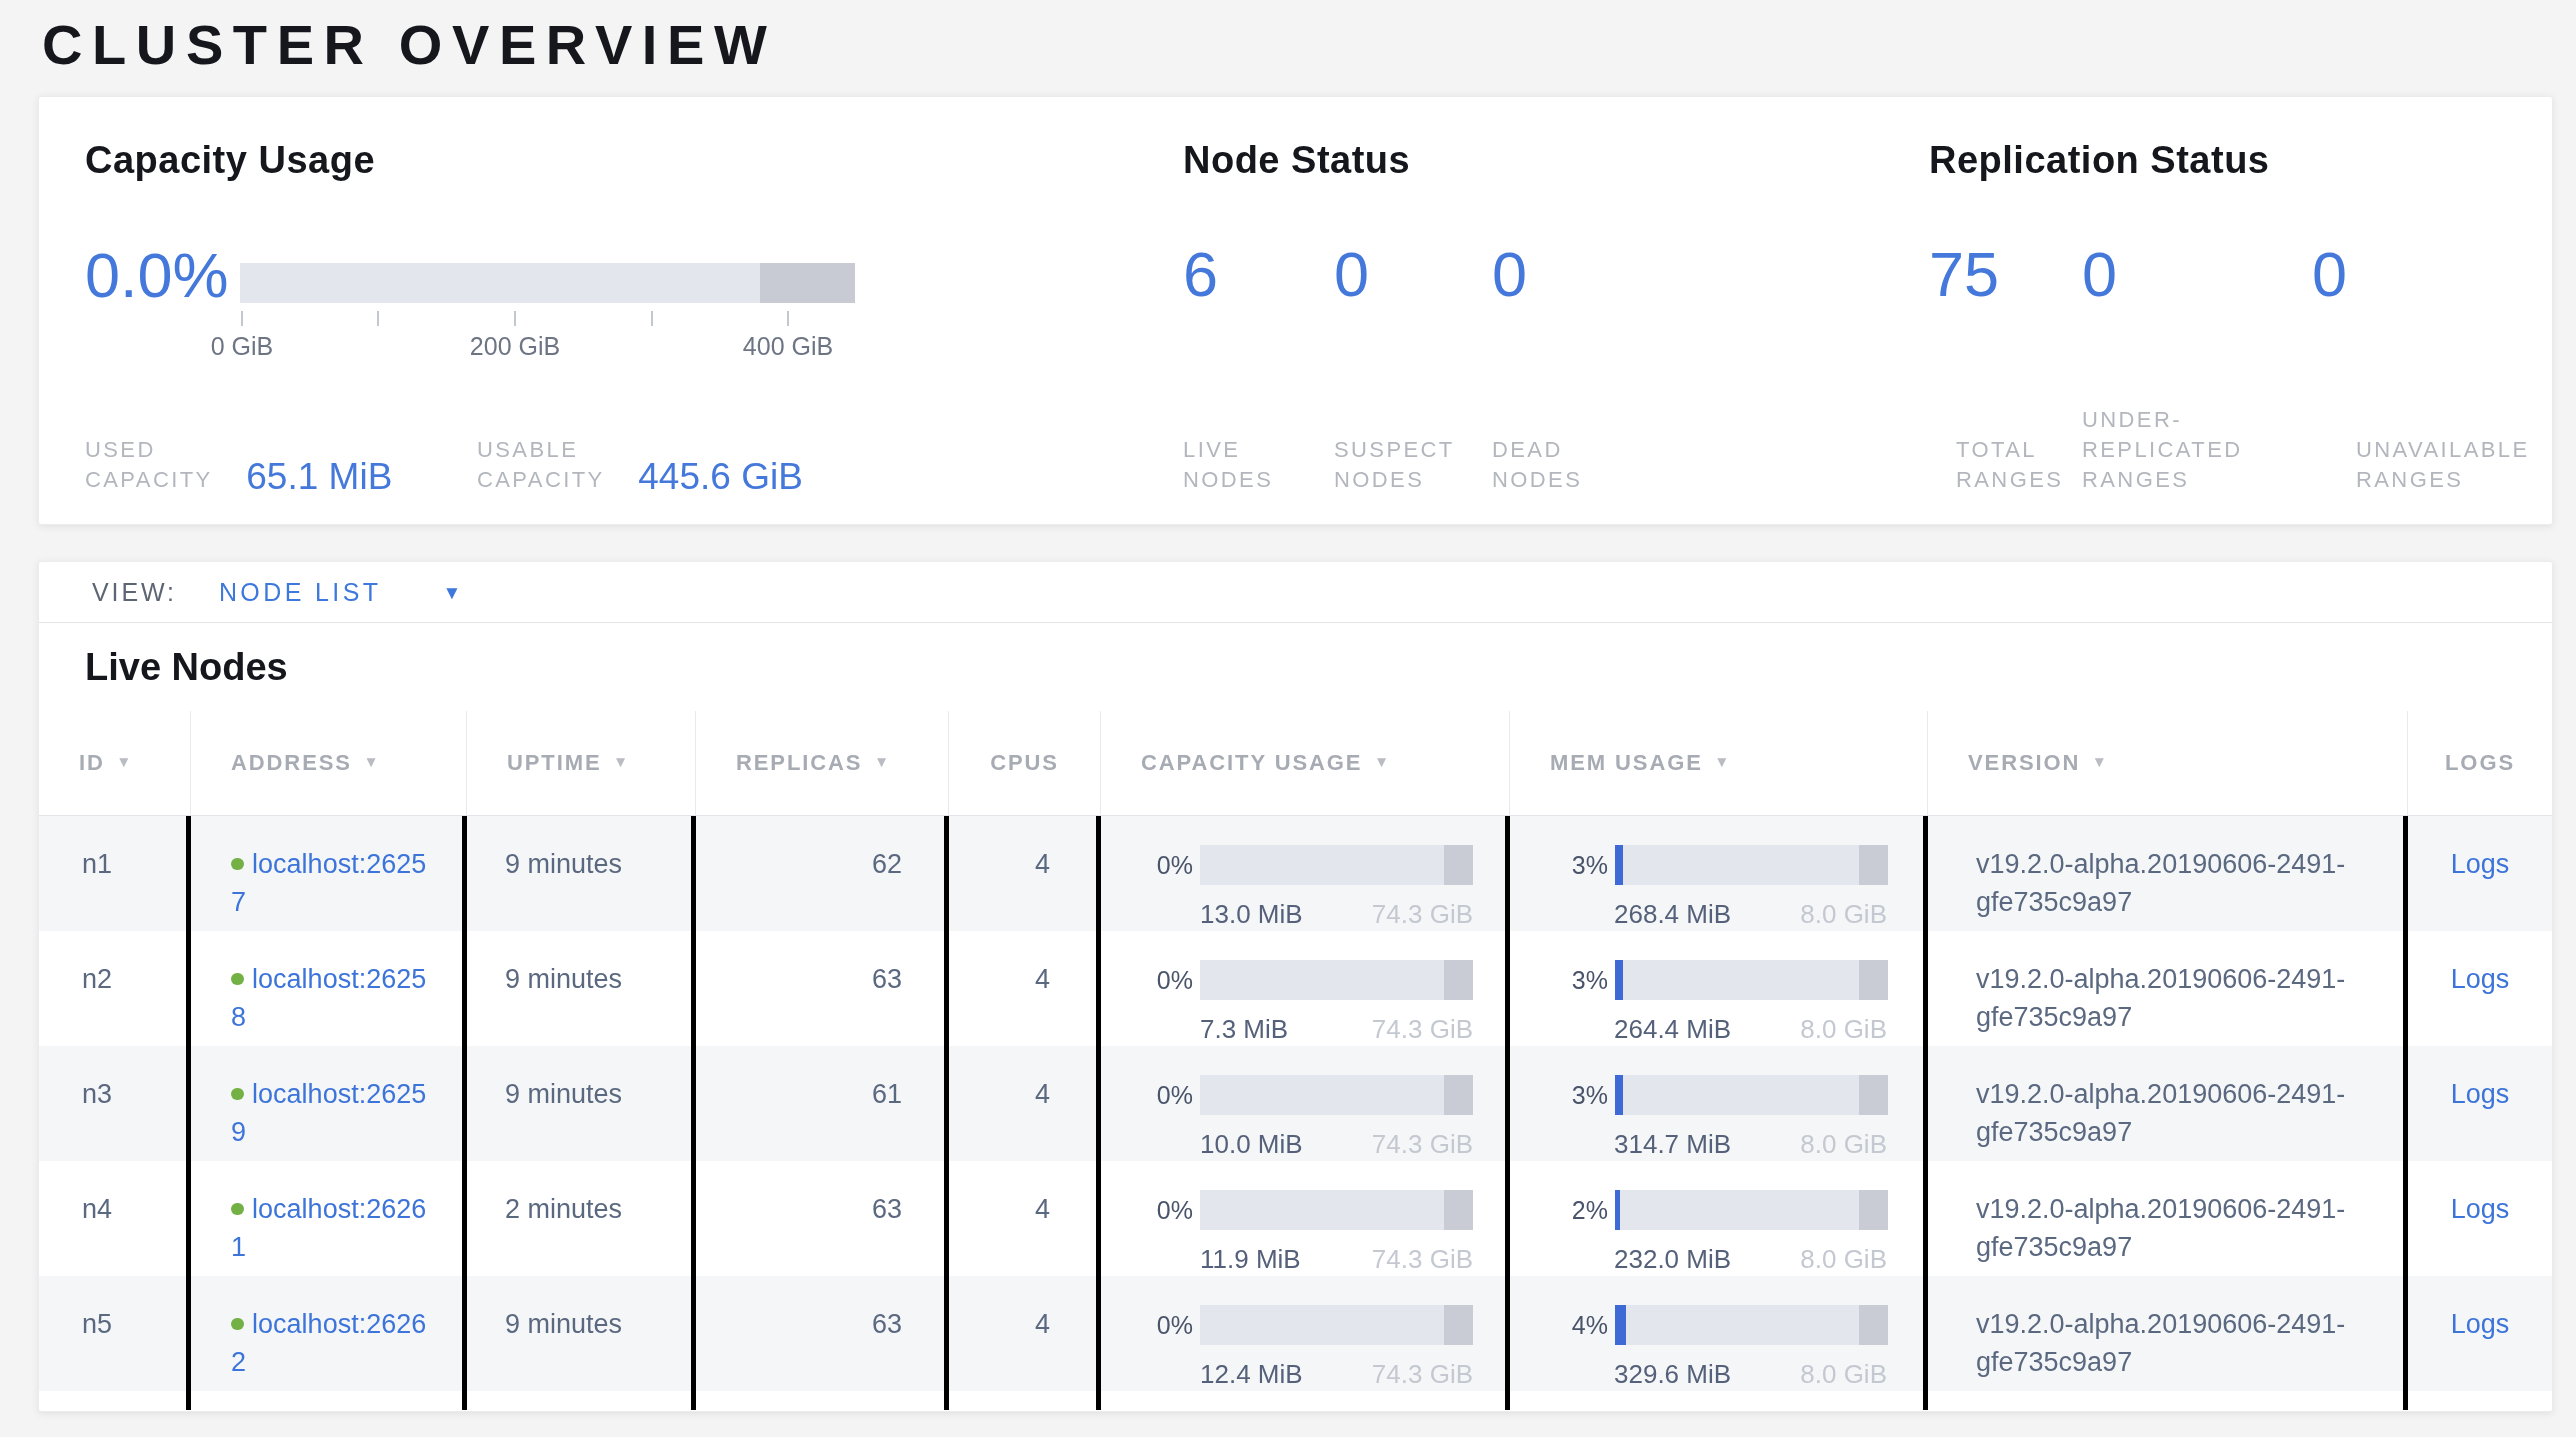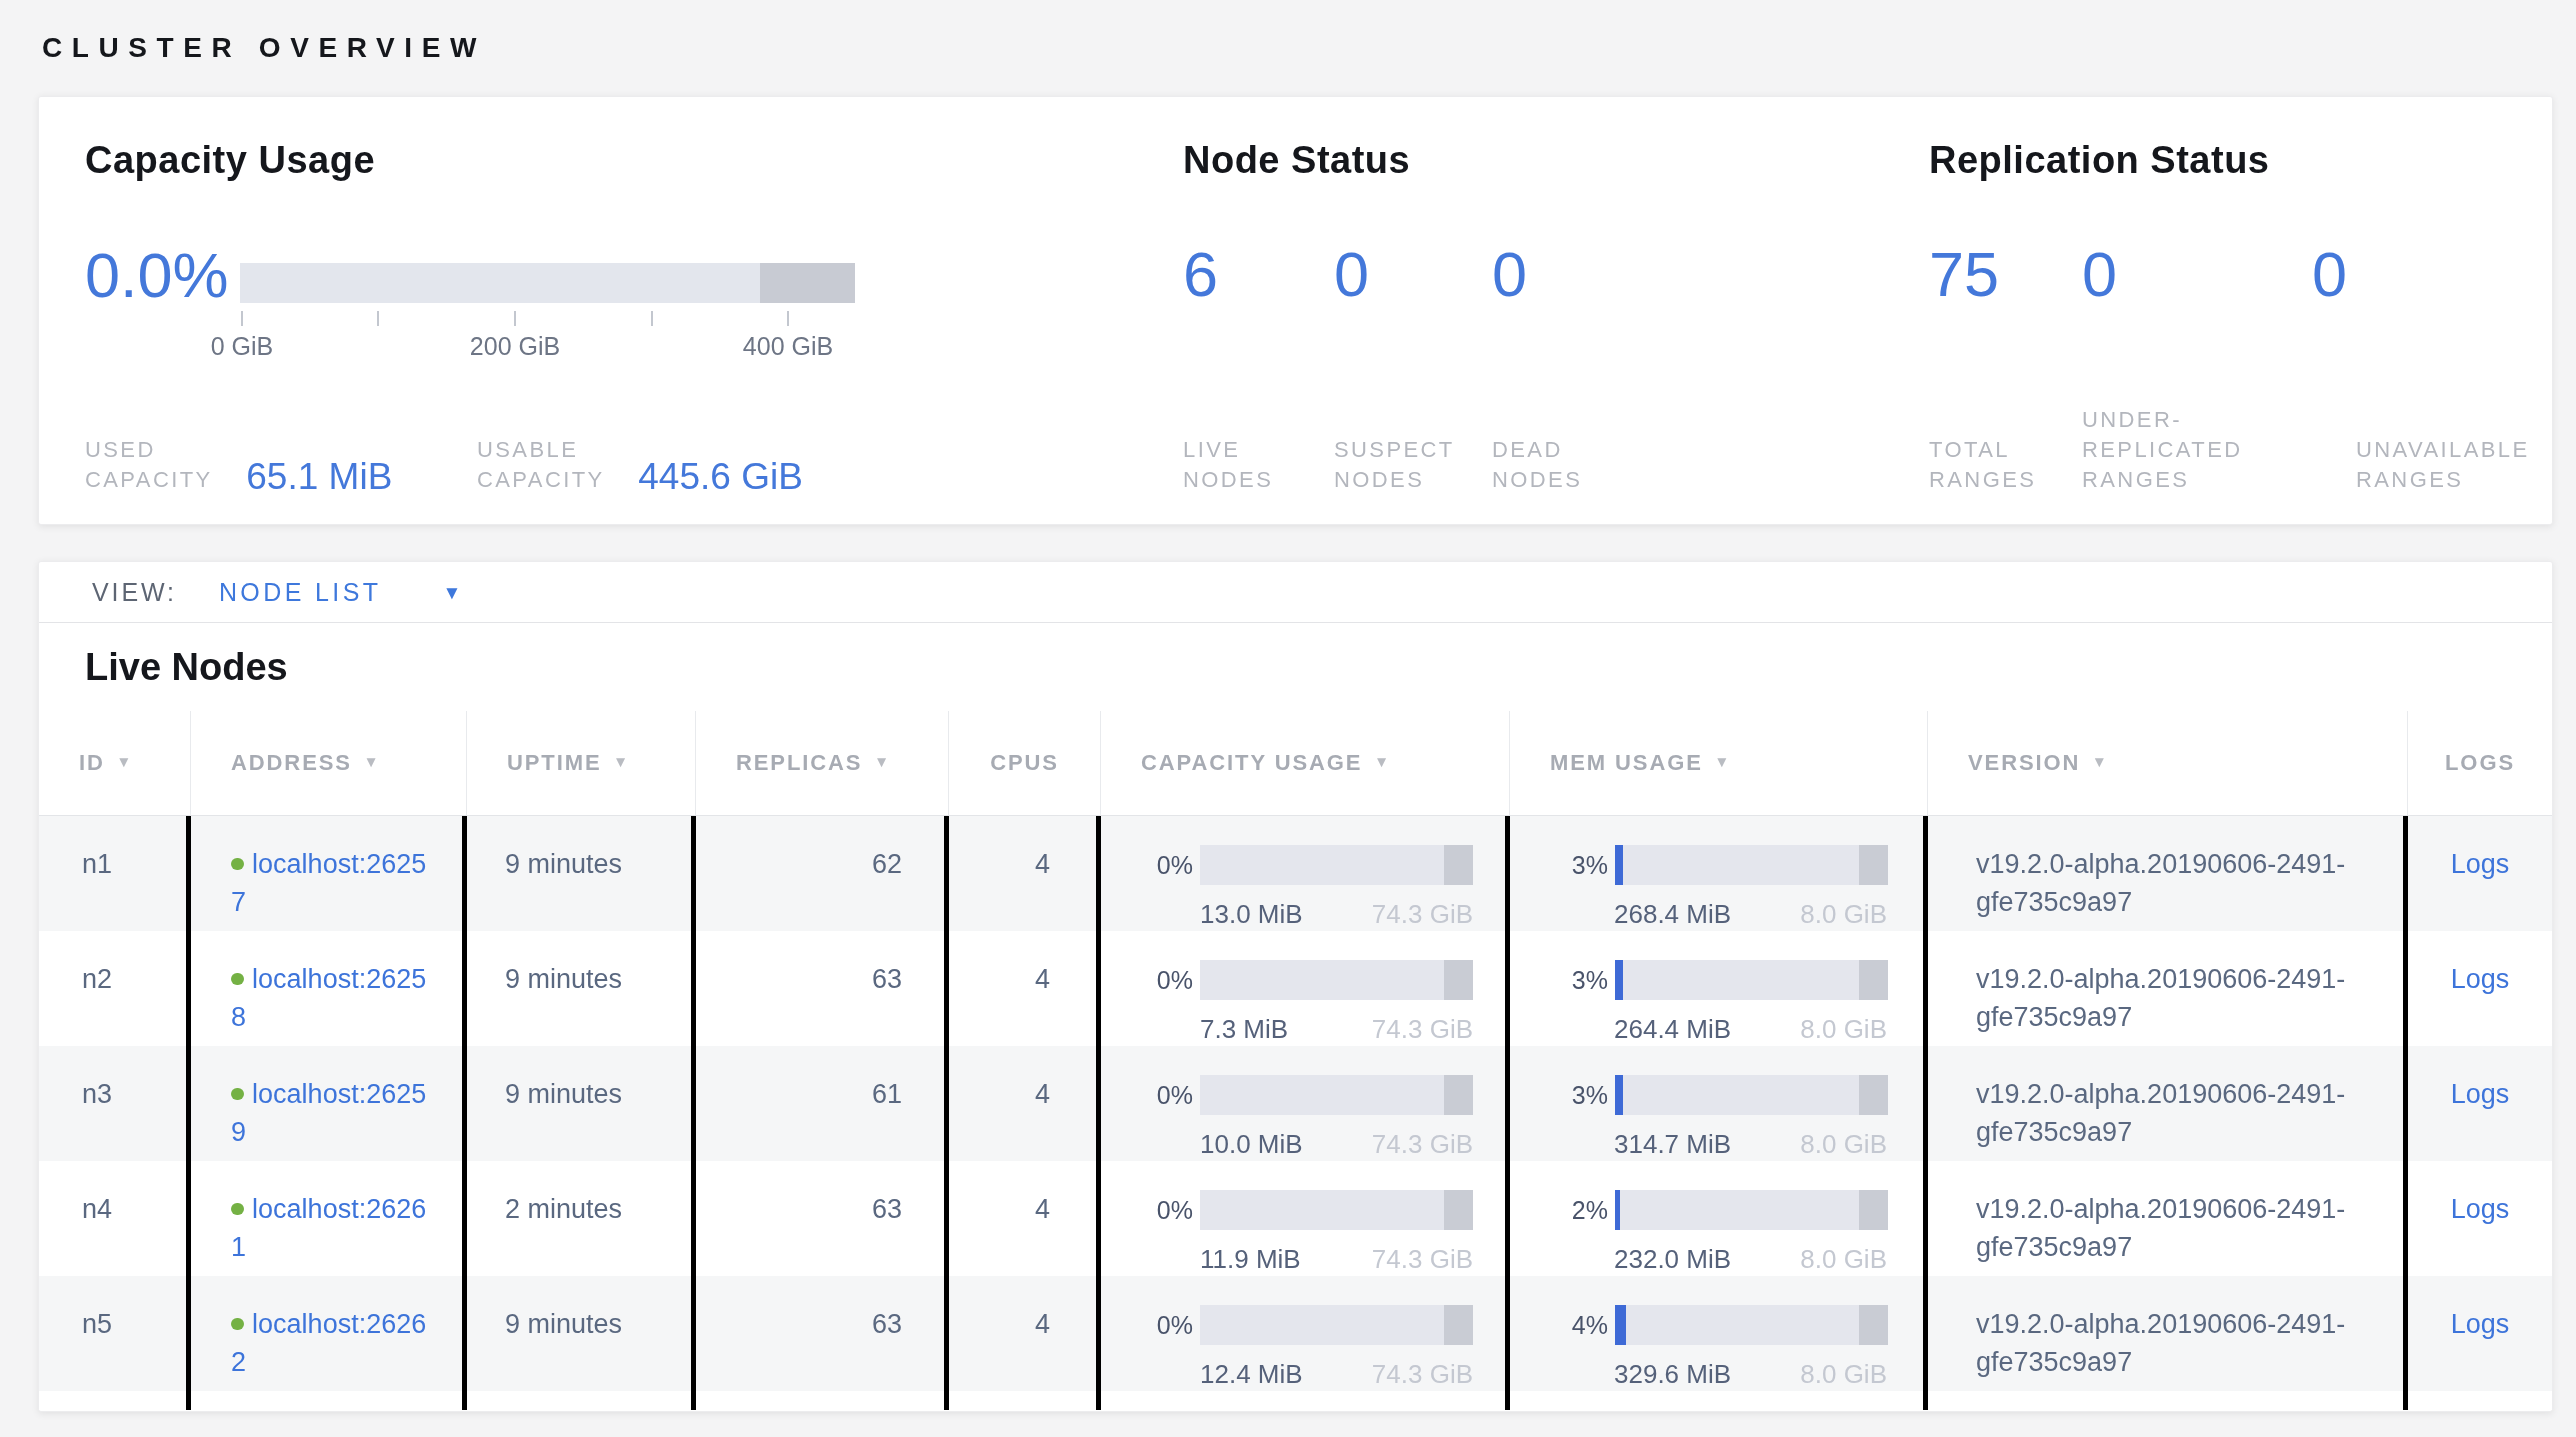--- a/index.html
+++ b/index.html
@@ -5,23 +5,22 @@
   * { margin:0; padding:0; box-sizing:border-box; }
   html,body { width:2576px; height:1438px; overflow:hidden; }
   body {
     background:#f4f4f5;
     font-family:"Liberation Sans", sans-serif;
     color:#5a6880;
     position:relative;
   }
   .page-title {
     position:absolute; left:42px; top:11.5px;
-    font-size:28px; font-weight:700; letter-spacing:9.6px;
+    font-size:56px; font-weight:700; letter-spacing:9.6px;
     color:#15171c;
-    margin-top:20px;
   }
   .card {
     position:absolute; left:38px; width:2515px;
     background:#ffffff; border:1px solid #ececee; border-radius:2.9px;
     box-shadow:0 1.9px 7.7px rgba(0,0,0,0.08);
   }
   .summary-card { top:96px; height:429px; }
   .section { position:absolute; top:0; bottom:0; }
   .sec-cap  { left:46px;  width:863px; }
   .sec-node { left:1144px; width:728px; }
@@ -57,21 +56,21 @@
   .stat-value { font-size:63px; line-height:75px; color:#4478da; }
   .stat-label {
     margin-top:auto; font-size:22px; line-height:30px; letter-spacing:2.4px;
     color:#b3b6bd;
   }
   .sec-node .stat:nth-child(2) { left:0; }   .sec-node .stat:nth-child(3) { left:151px; }
   .sec-node .stat:nth-child(4) { left:309px; }
   .sec-node .stat-label { width:144px; }
   .sec-repl .stat:nth-child(2) { left:0; }   .sec-repl .stat:nth-child(3) { left:153px; }
   .sec-repl .stat:nth-child(4) { left:383px; }
-  .sec-repl .stat:nth-child(2) .stat-label { width:144px; }
+  .sec-repl .stat:nth-child(2) .stat-label { width:144px;margin-left:27px; }
   .sec-repl .stat:nth-child(3) .stat-label { width:209px; }
   .sec-repl .stat:nth-child(4) .stat-label { width:235px;margin-left:44px; }
   
   .table-card { top:561px; height:851px; }
   .viewbar {
     height:61px; line-height:61px; border-bottom:1px solid #e3e4e7;
     padding-left:53px; font-size:25px; letter-spacing:2.9px;
     display:flex; align-items:center;
   }
   .viewbar-label { color:#5d6573; }

